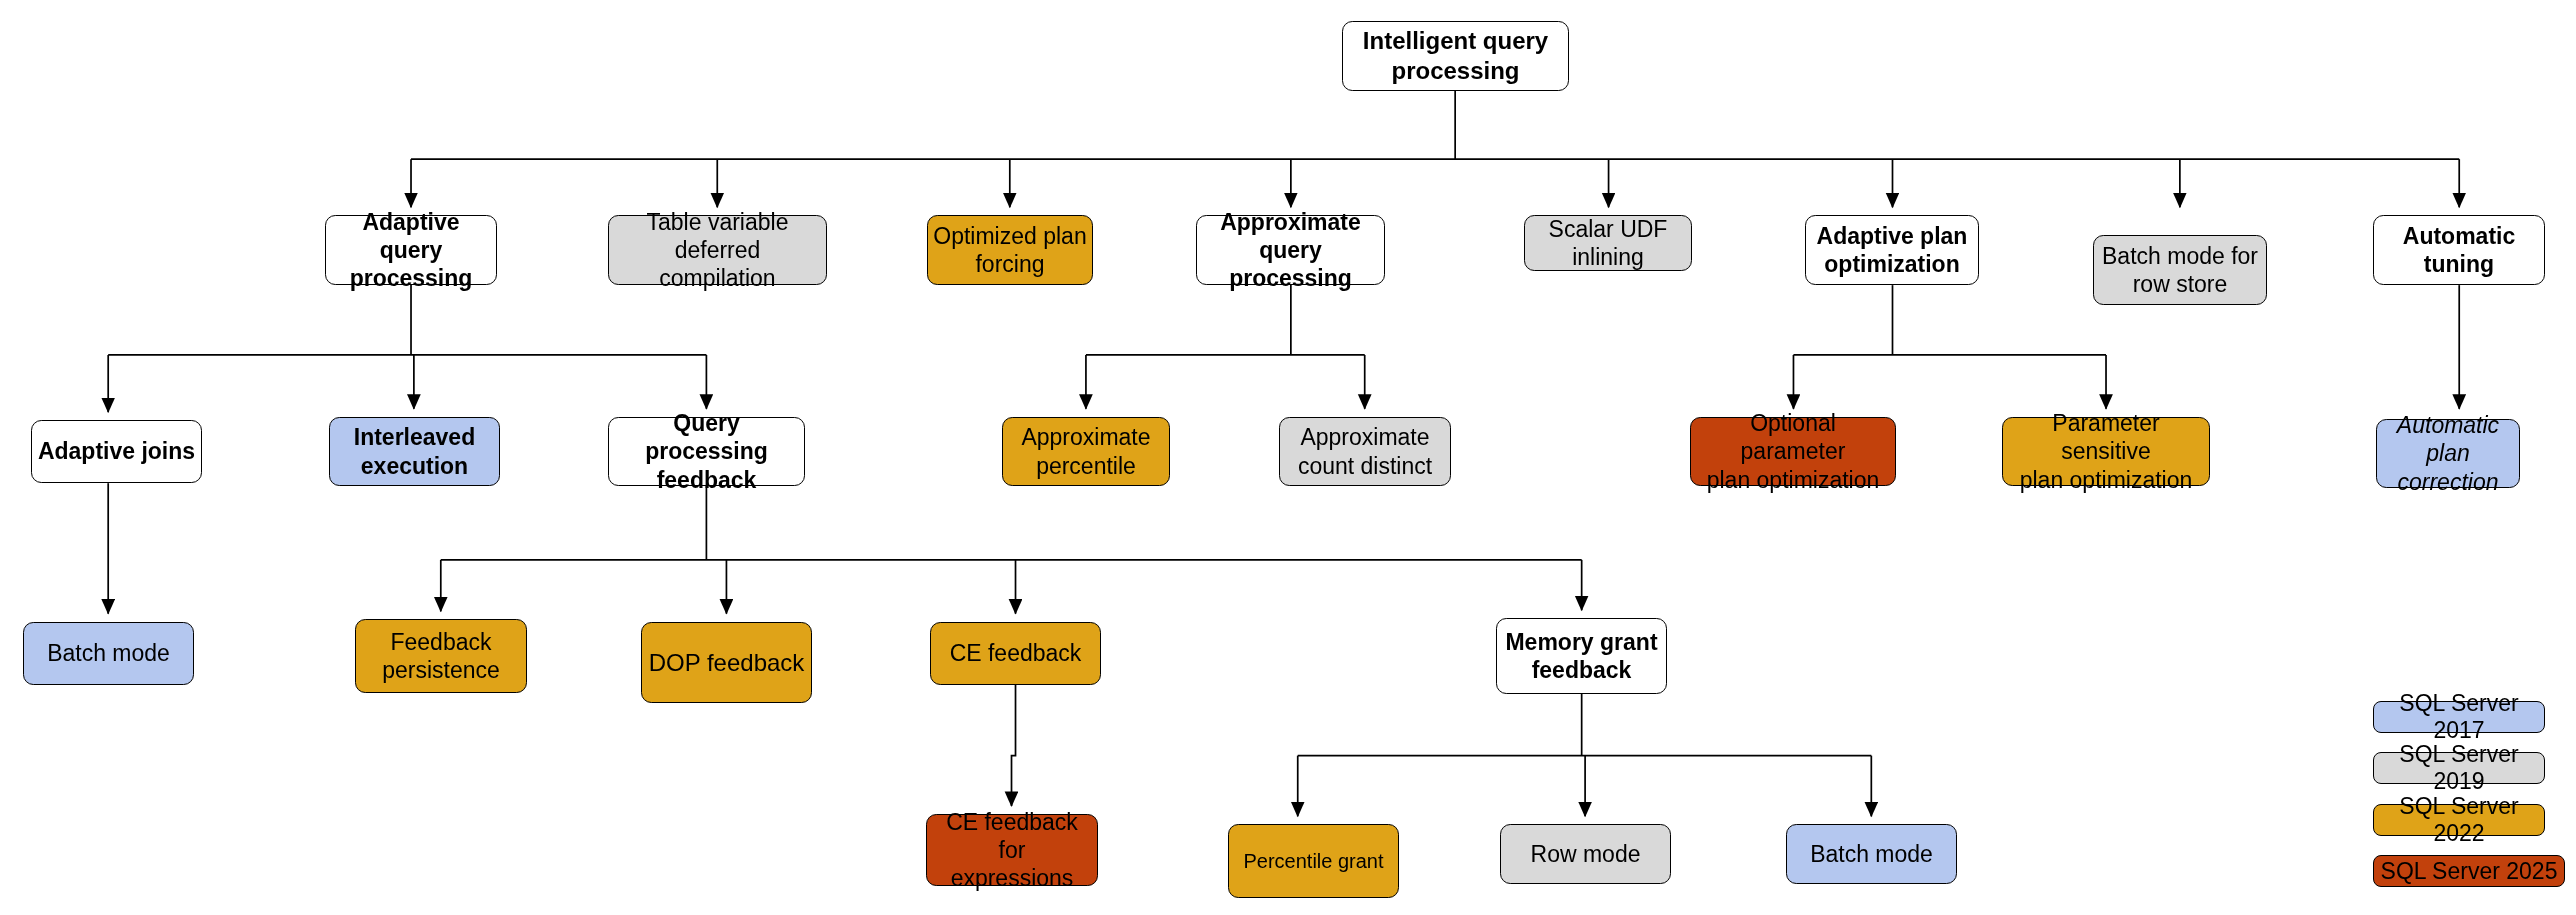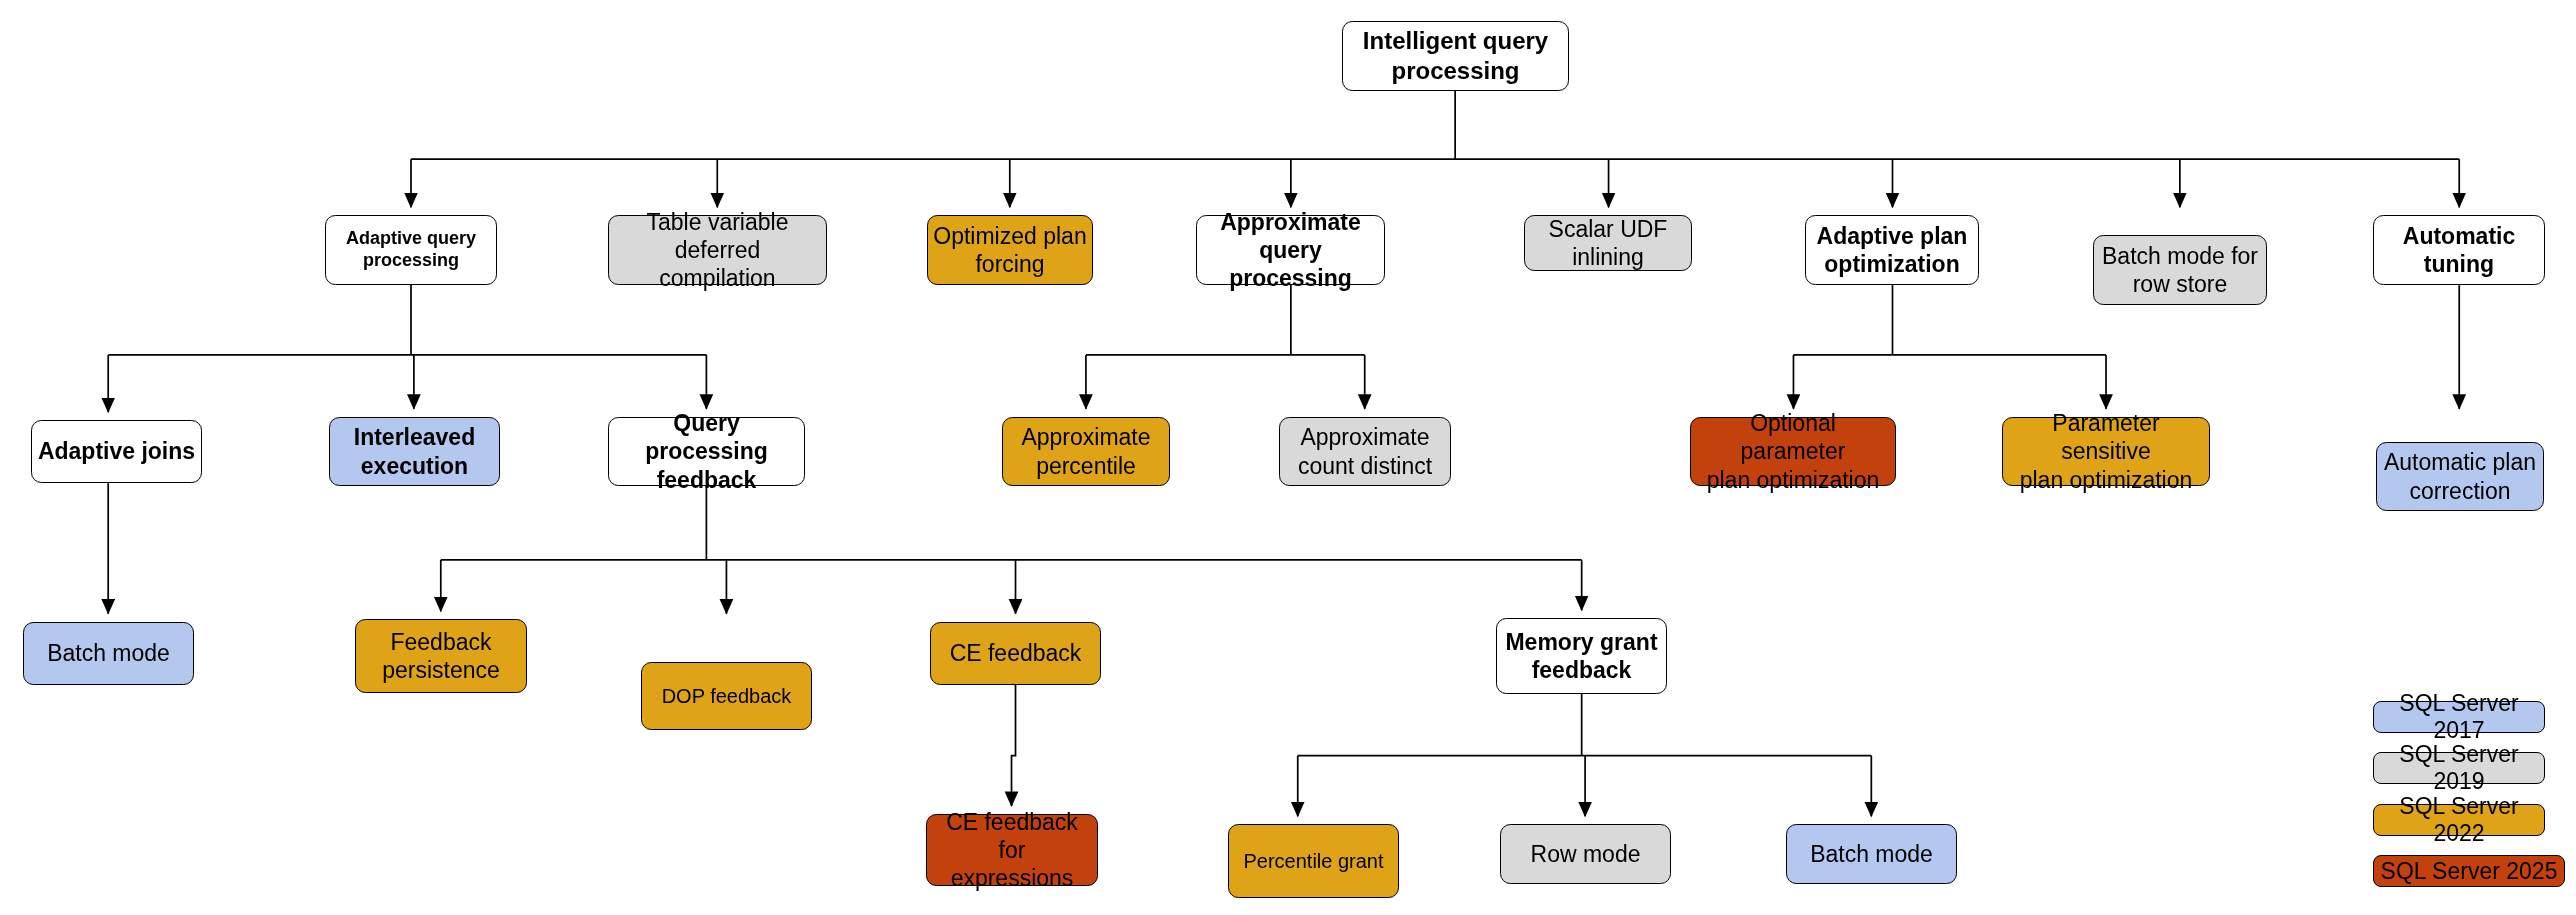--- a/index.html
+++ b/index.html
@@ -110,21 +110,21 @@
         <path d="M2763,1212 L2763,1320"></path>
         <path d="M2267,1320 L3269,1320"></path>
         <path d="M2267,1320 L2267,1426" marker-end="url(#arrow)"></path>
         <path d="M2769,1320 L2769,1426" marker-end="url(#arrow)"></path>
         <path d="M3269,1320 L3269,1426" marker-end="url(#arrow)"></path>
       </g>
   </svg>
   <div id="nodes-layer">
       <div class="node fill-white root" style="left: 1342px; top: 20.6px; width: 227px; height: 70px; font-size: 24px; font-weight: bold;">Intelligent query
 processing</div>
-      <div class="node fill-white root" style="left: 325px; top: 215px; width: 172px; height: 70px; font-size: 18px; font-weight: bold;">Adaptive query
+      <div class="node fill-white root" style="left: 325px; top: 215px; width: 172px; height: 70px; font-size: 23px; font-weight: bold;">Adaptive query
 processing</div>
       <div class="node fill-gray" style="left: 608px; top: 215px; width: 219px; height: 70px; font-size: 23px;">Table variable
 deferred compilation</div>
       <div class="node fill-orange" style="left: 927px; top: 215px; width: 166px; height: 70px; font-size: 23px;">Optimized plan
 forcing</div>
       <div class="node fill-white root" style="left: 1196px; top: 215px; width: 189px; height: 70px; font-size: 23px; font-weight: bold;">Approximate
 query processing</div>
       <div class="node fill-gray" style="left: 1524px; top: 215px; width: 168px; height: 56px; font-size: 23px;">Scalar UDF
 inlining</div>
       <div class="node fill-white root" style="left: 1805px; top: 215px; width: 174px; height: 70px; font-size: 23px; font-weight: bold;">Adaptive plan
@@ -139,26 +139,26 @@
       <div class="node fill-white root" style="left: 608px; top: 417px; width: 197px; height: 69px; font-size: 23px; font-weight: bold;">Query processing
 feedback</div>
       <div class="node fill-orange" style="left: 1002px; top: 417px; width: 168px; height: 69px; font-size: 23px;">Approximate
 percentile</div>
       <div class="node fill-gray" style="left: 1279px; top: 417px; width: 172px; height: 69px; font-size: 23px;">Approximate
 count distinct</div>
       <div class="node fill-green" style="left: 1690px; top: 417px; width: 206px; height: 69px; font-size: 23px;">Optional parameter
 plan optimization</div>
       <div class="node fill-orange" style="left: 2002px; top: 417px; width: 208px; height: 69px; font-size: 23px;">Parameter sensitive
 plan optimization</div>
-      <div class="node fill-blue" style="left: 2376px; top: 442px; width: 168px; height: 69px; font-size: 23px;">Automatic plan
+      <div class="node fill-blue" style="left: 2376px; top: 419px; width: 144px; height: 69px; font-size: 23px; font-style: italic;">Automatic plan
 correction</div>
       <div class="node fill-blue" style="left: 23px; top: 622px; width: 171px; height: 63px; font-size: 23px;">Batch mode</div>
       <div class="node fill-orange" style="left: 355px; top: 619px; width: 172px; height: 74px; font-size: 23px;">Feedback
 persistence</div>
-      <div class="node fill-orange" style="left: 641px; top: 622px; width: 171px; height: 68px; font-size: 20px; margin-top: 40px;">DOP feedback</div>
+      <div class="node fill-orange" style="left: 641px; top: 622px; width: 171px; height: 81px; font-size: 24px;">DOP feedback</div>
       <div class="node fill-orange" style="left: 930px; top: 622px; width: 171px; height: 63px; font-size: 23px;">CE feedback</div>
       <div class="node fill-white root" style="left: 1496px; top: 618px; width: 171px; height: 76px; font-size: 23px; font-weight: bold;">Memory grant
 feedback</div>
       <div class="node fill-green" style="left: 926px; top: 814px; width: 172px; height: 72px; font-size: 23px;">CE feedback for
 expressions</div>
       <div class="node fill-orange" style="left: 1228px; top: 824px; width: 171px; height: 74px; font-size: 20px;">Percentile grant</div>
       <div class="node fill-gray" style="left: 1500px; top: 824px; width: 171px; height: 60px; font-size: 23px;">Row mode</div>
       <div class="node fill-blue" style="left: 1786px; top: 824px; width: 171px; height: 60px; font-size: 23px;">Batch mode</div>
     </div>
   <div class="legend" id="legend-layer">

